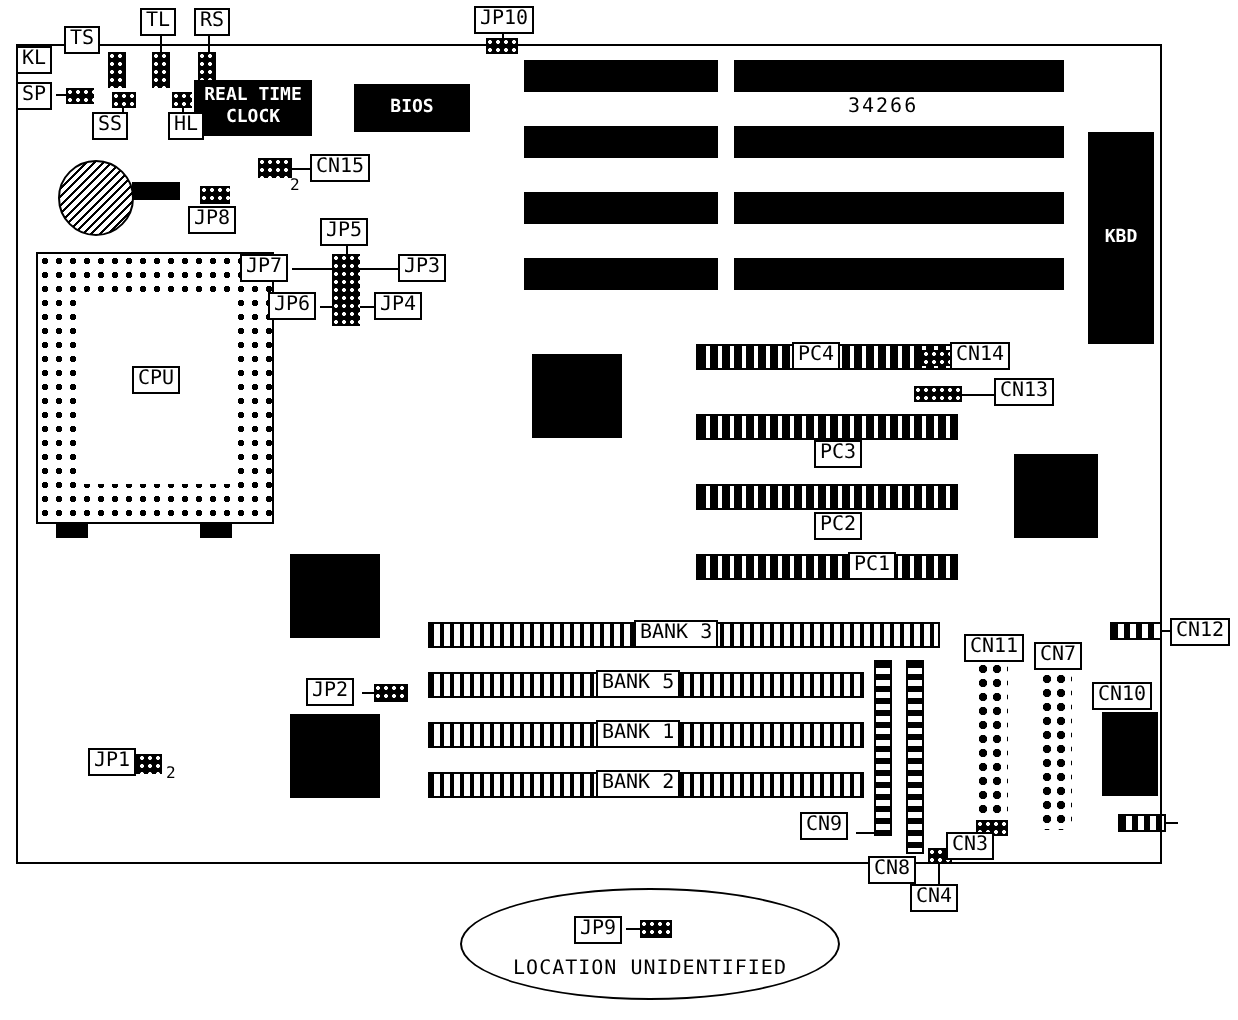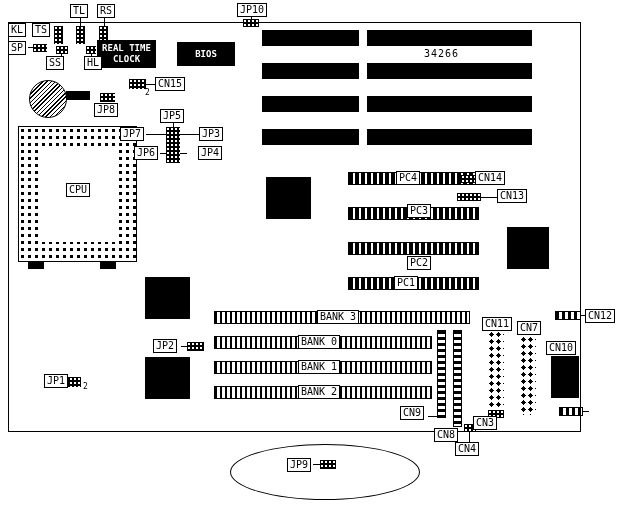--- a/index.html
+++ b/index.html
@@ -44,21 +44,21 @@
   .ellipse { position:absolute; border:1px solid #000; border-radius:50%; background:#fff; z-index:1; }
 </style>
 </head>
 <body>
 
 <div id="canvas">
 
   <div class="board" style="left:8px;top:22px;width:573px;height:410px"></div>
 
   <div class="lbl" style="left:8px;top:23px">KL</div>
-  <div class="lbl" style="left:32px;top:23px">TS</div>
+  <div class="lbl" style="left:32px;top:13px">TS</div>
   <div class="lbl" style="left:70px;top:4px">TL</div>
   <div class="lbl" style="left:97px;top:4px">RS</div>
   <div class="lbl" style="left:8px;top:41px">SP</div>
   <div class="lbl" style="left:46px;top:56px">SS</div>
   <div class="lbl" style="left:84px;top:56px">HL</div>
 
   <div class="jmp" style="left:54px;top:26px;width:9px;height:18px"></div>
   <div class="jmp" style="left:76px;top:26px;width:9px;height:18px"></div>
   <div class="jmp" style="left:99px;top:26px;width:9px;height:18px"></div>
   <div class="jmp" style="left:33px;top:44px;width:14px;height:8px"></div>
@@ -86,74 +86,77 @@
   <div class="bar" style="left:262px;top:30px;width:97px;height:16px"></div>
   <div class="bar" style="left:262px;top:63px;width:97px;height:16px"></div>
   <div class="bar" style="left:262px;top:96px;width:97px;height:16px"></div>
   <div class="bar" style="left:262px;top:129px;width:97px;height:16px"></div>
   <div class="bar" style="left:367px;top:30px;width:165px;height:16px"></div>
   <div class="bar" style="left:367px;top:63px;width:165px;height:16px"></div>
   <div class="bar" style="left:367px;top:96px;width:165px;height:16px"></div>
   <div class="bar" style="left:367px;top:129px;width:165px;height:16px"></div>
   <div class="txt" style="left:424px;top:48px">34266</div>
 
+  <div class="bb" style="left:544px;top:66px;width:33px;height:106px">
+    <span>KBD</span>
+  </div>
 
   <div class="battery" style="left:29px;top:80px;width:38px;height:38px"></div>
   <div class="bar" style="left:66px;top:91px;width:24px;height:9px"></div>
 
   <div class="jmp" style="left:129px;top:79px;width:17px;height:10px"></div>
   <div class="pin" style="left:145px;top:89px">2</div>
   <div class="hline" style="left:146px;top:84px;width:9px"></div>
   <div class="lbl" style="left:155px;top:77px">CN15</div>
   <div class="jmp" style="left:100px;top:93px;width:15px;height:9px"></div>
   <div class="lbl" style="left:94px;top:103px">JP8</div>
 
   <div class="lbl" style="left:160px;top:109px">JP5</div>
   <div class="vline" style="left:173px;top:122px;height:5px"></div>
   <div class="jmp" style="left:166px;top:127px;width:14px;height:36px"></div>
   <div class="lbl" style="left:120px;top:127px">JP7</div>
   <div class="hline" style="left:146px;top:134px;width:20px"></div>
   <div class="lbl" style="left:199px;top:127px">JP3</div>
   <div class="hline" style="left:180px;top:134px;width:19px"></div>
   <div class="lbl" style="left:134px;top:146px">JP6</div>
   <div class="hline" style="left:160px;top:153px;width:6px"></div>
-  <div class="lbl" style="left:198px;top:146px">JP4</div>
+  <div class="lbl" style="left:187px;top:146px">JP4</div>
   <div class="hline" style="left:180px;top:153px;width:7px"></div>
 
   <div class="pingrid" style="left:18px;top:126px;width:119px;height:136px"></div>
   <div class="inner" style="left:38px;top:146px;width:79px;height:96px"></div>
   <div class="lbl" style="left:66px;top:183px">CPU</div>
   <div class="chip" style="left:28px;top:262px;width:16px;height:7px"></div>
   <div class="chip" style="left:100px;top:262px;width:16px;height:7px"></div>
 
   <div class="chip" style="left:266px;top:177px;width:45px;height:42px"></div>
   <div class="chip" style="left:507px;top:227px;width:42px;height:42px"></div>
   <div class="chip" style="left:145px;top:277px;width:45px;height:42px"></div>
   <div class="chip" style="left:145px;top:357px;width:45px;height:42px"></div>
 
   <div class="slot" style="left:348px;top:172px;width:131px;height:13px"></div>
   <div class="lbl" style="left:396px;top:171px">PC4</div>
   <div class="slot" style="left:348px;top:207px;width:131px;height:13px"></div>
-  <div class="lbl" style="left:407px;top:204px">PC3</div>
+  <div class="lbl" style="left:407px;top:220px">PC3</div>
   <div class="slot" style="left:348px;top:242px;width:131px;height:13px"></div>
   <div class="lbl" style="left:407px;top:256px">PC2</div>
   <div class="slot" style="left:348px;top:277px;width:131px;height:13px"></div>
-  <div class="lbl" style="left:394px;top:276px">PC1</div>
+  <div class="lbl" style="left:424px;top:276px">PC1</div>
 
   <div class="jmp" style="left:461px;top:175px;width:24px;height:8px"></div>
   <div class="hline" style="left:485px;top:179px;width:6px"></div>
   <div class="lbl" style="left:475px;top:171px">CN14</div>
   <div class="jmp" style="left:457px;top:193px;width:24px;height:8px"></div>
   <div class="hline" style="left:481px;top:197px;width:16px"></div>
   <div class="lbl" style="left:497px;top:189px">CN13</div>
 
   <div class="bank" style="left:214px;top:311px;width:256px;height:13px"></div>
   <div class="lbl" style="left:317px;top:310px">BANK 3</div>
   <div class="bank" style="left:214px;top:336px;width:218px;height:13px"></div>
-  <div class="lbl" style="left:298px;top:335px">BANK 0</div>
+  <div class="lbl" style="left:298px;top:335px">BANK 5</div>
   <div class="bank" style="left:214px;top:361px;width:218px;height:13px"></div>
   <div class="lbl" style="left:298px;top:360px">BANK 1</div>
   <div class="bank" style="left:214px;top:386px;width:218px;height:13px"></div>
   <div class="lbl" style="left:298px;top:385px">BANK 2</div>
 
   <div class="lbl" style="left:153px;top:339px">JP2</div>
   <div class="hline" style="left:181px;top:346px;width:6px"></div>
   <div class="jmp" style="left:187px;top:342px;width:17px;height:9px"></div>
   <div class="lbl" style="left:44px;top:374px">JP1</div>
   <div class="hline" style="left:56px;top:381px;width:5px"></div>
@@ -181,14 +184,15 @@
   <div class="lbl" style="left:473px;top:416px">CN3</div>
   <div class="vline" style="left:469px;top:432px;height:10px"></div>
   <div class="lbl" style="left:455px;top:442px">CN4</div>
   <div class="hline" style="left:583px;top:411px;width:6px"></div>
   <div class="lbl" style="left:624px;top:404px">CN1</div>
 
   <div class="ellipse" style="left:230px;top:444px;width:190px;height:56px"></div>
   <div class="lbl" style="left:287px;top:458px">JP9</div>
   <div class="hline" style="left:313px;top:464px;width:7px"></div>
   <div class="jmp" style="left:320px;top:460px;width:16px;height:9px"></div>
+  <div class="txt" style="left:232px;top:479px;width:186px;text-align:center;letter-spacing:0.5px">LOCATION UNIDENTIFIED</div>
 
 </div>
 
 </body></html>

